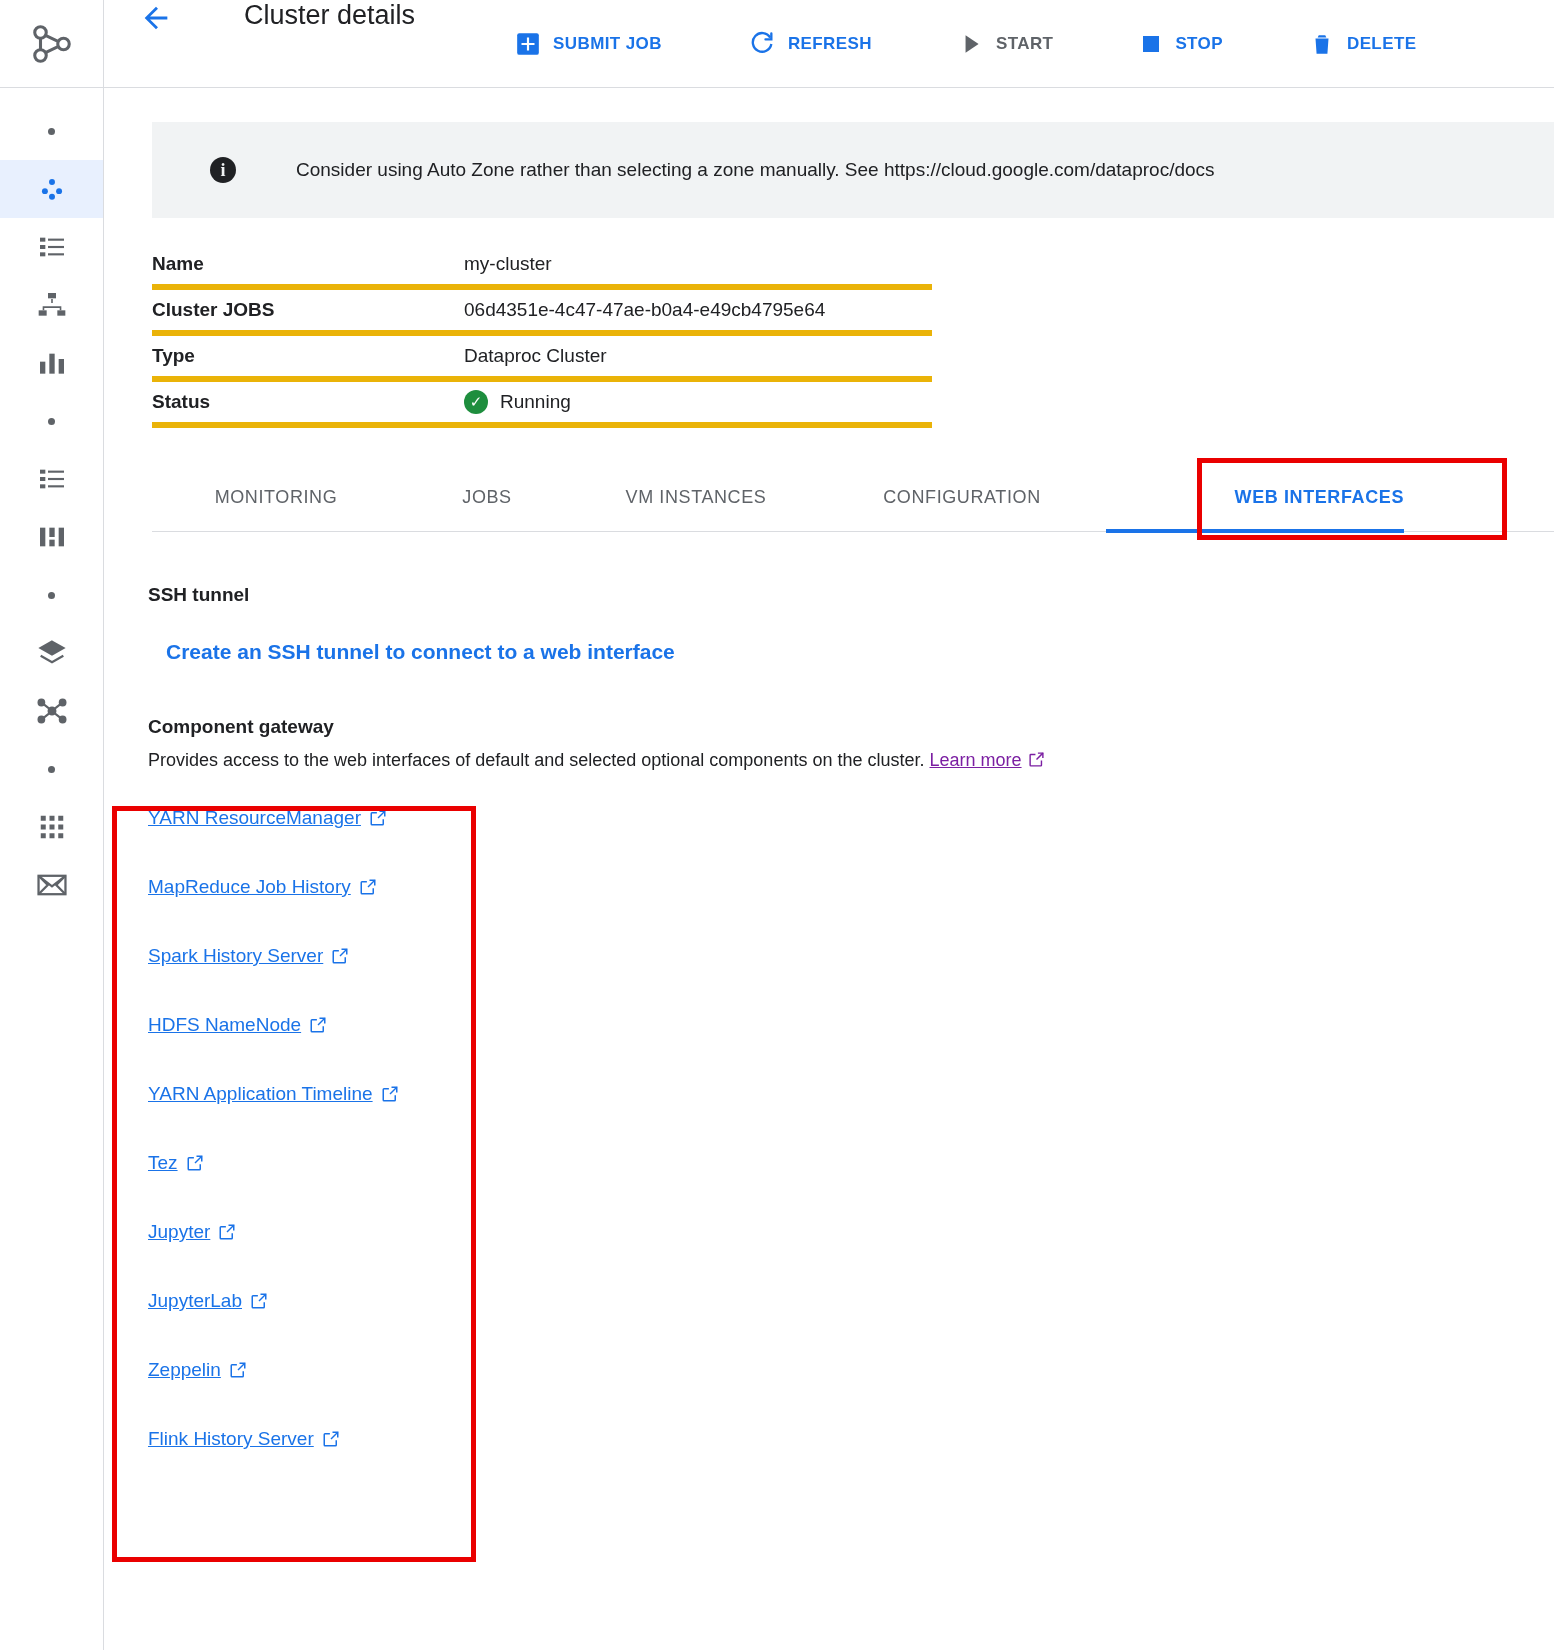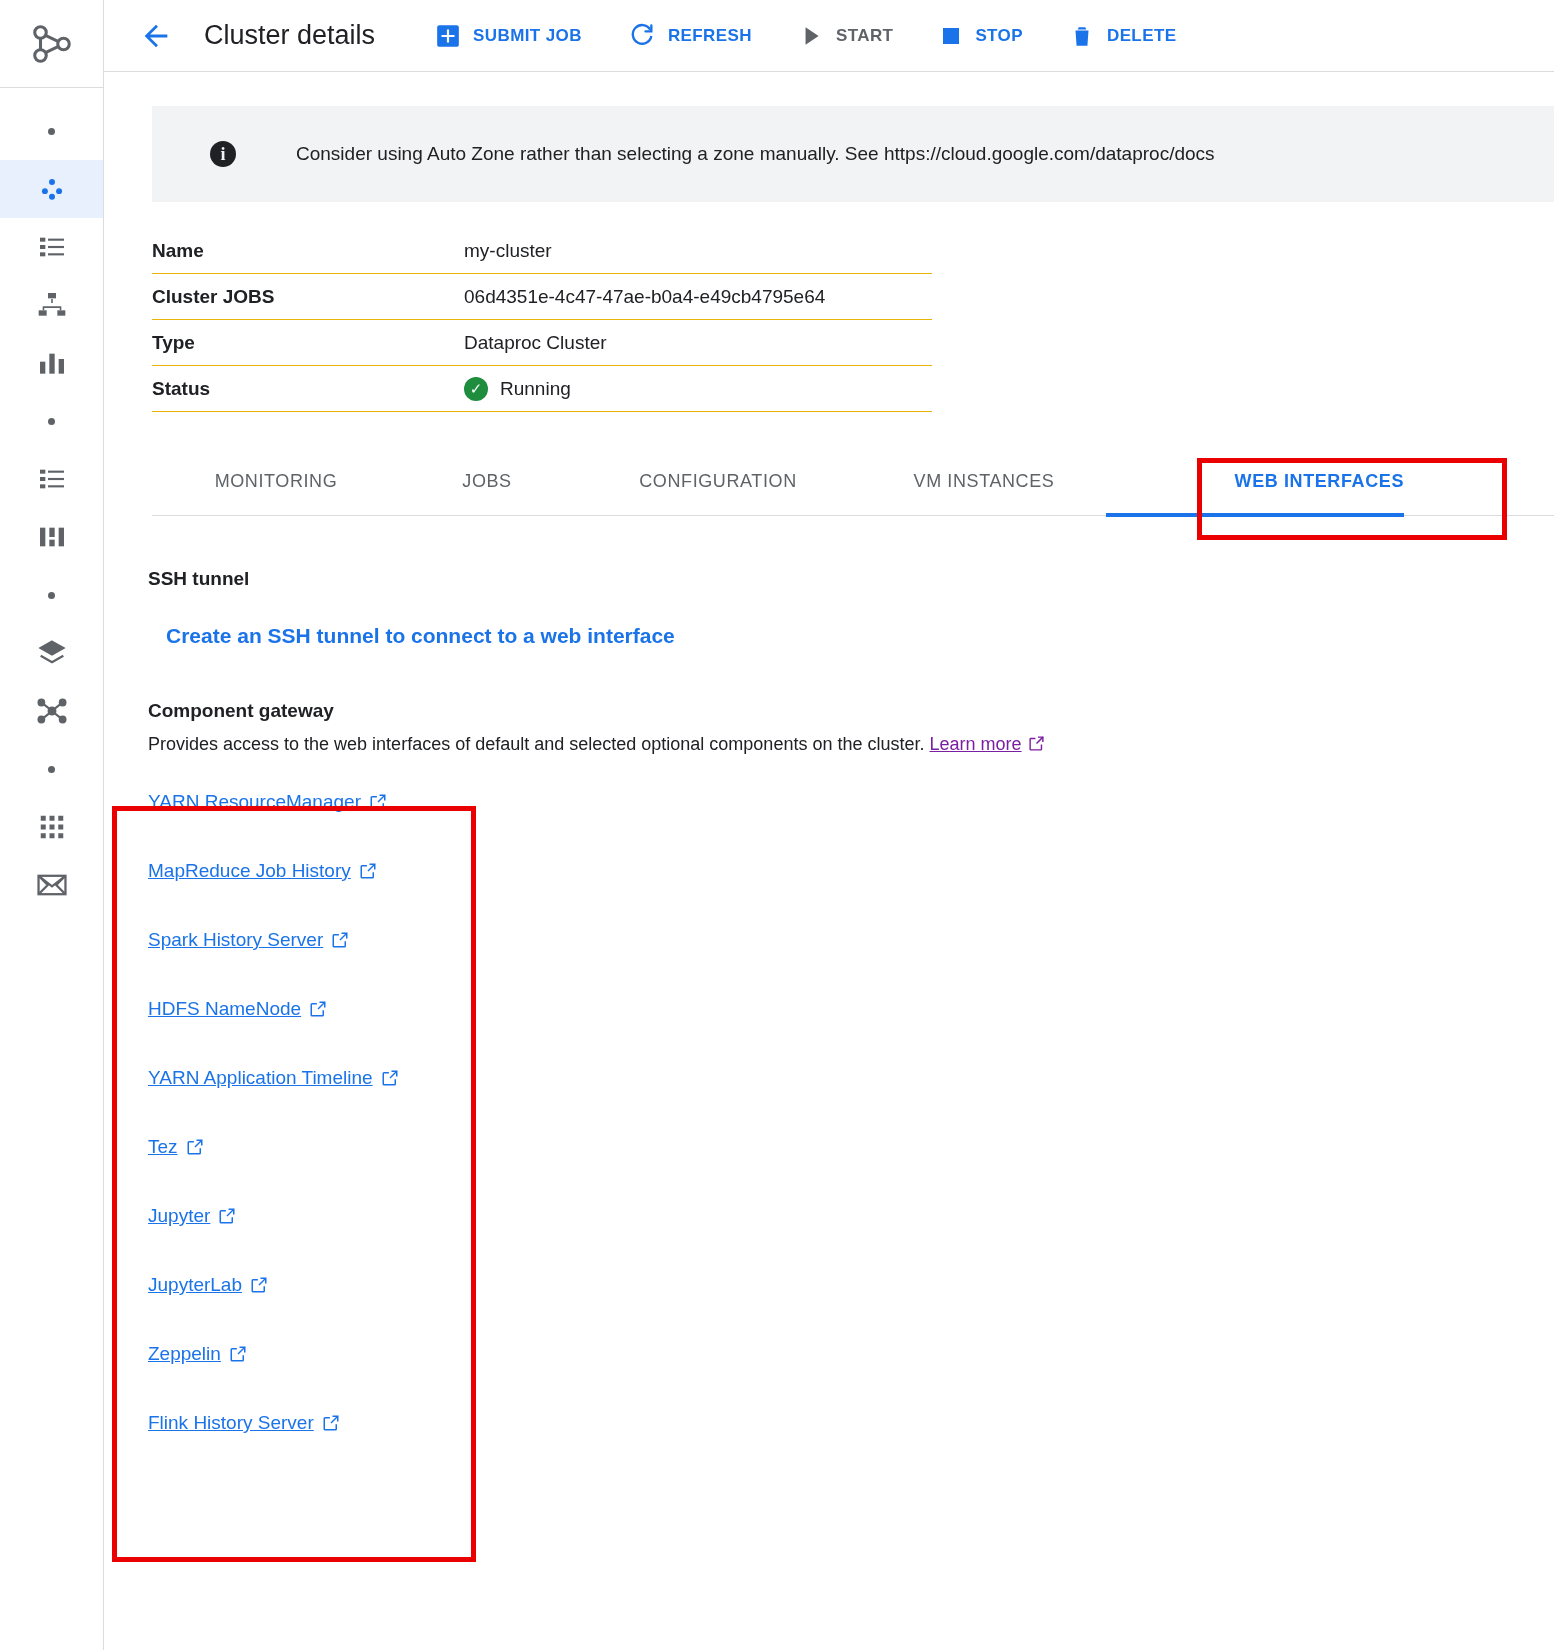--- a/index.html
+++ b/index.html
@@ -35,26 +35,27 @@
   .rail-item.selected { background: #e8f0fe; }
   .rail-item.selected::after {
     content: ""; position: absolute; left: 0; top: 0; bottom: 0; width: 0px;
   }
   .dot { width: 7px; height: 7px; border-radius: 50%; background: #5f6368; }
 
   
   .main { flex: 1 1 auto; position: relative; min-width: 0; }
 
   .topbar {
-    height: 72px;
-    display: flex; align-items: center;
+    height: 88px;
+    display: flex; 
     border-bottom: 1px solid #dadce0;
     padding-left: 34px;
     white-space: nowrap;
     overflow: hidden;
+    gap: 40px;
   }
   .back-arrow {
     width: 36px; height: 36px;
     display: flex; align-items: center; justify-content: center;
     color: #1a73e8;
     cursor: pointer;
     flex: 0 0 auto;
   }
   .page-title {
     font-size: 27px;
@@ -97,21 +98,21 @@
     font-family: "Liberation Serif", serif;
     margin-right: 60px;
     flex: 0 0 auto;
   }
 
   
   .details { margin: 26px 0 0 48px; width: 780px; }
   .drow {
     display: flex; align-items: center;
     height: 46px;
-    border-bottom: 1px solid #eab308;
+    border-bottom: 6px solid #eab308;
     font-size: 19px;
   }
   .drow .k { width: 312px; font-weight: bold; color: #202124; }
   .drow .v { color: #202124; display: flex; align-items: center; gap: 12px; text-align: center; }
   .check {
     width: 24px; height: 24px; border-radius: 50%;
     background: #1e8e3e; color: #fff;
     font-size: 15px; display: flex; align-items: center; justify-content: center;
   }
 
@@ -404,25 +405,25 @@
       </div>
     </div>
 
     <div class="tabs">
       <div class="tab" style="width:248px;justify-content:center">
         <span>MONITORING</span>
       </div>
       <div class="tab" style="width:174px;justify-content:center">
         <span>JOBS</span>
       </div>
+      <div class="tab" style="width:244px;justify-content:center">
+        <span>VM INSTANCES</span>
+      </div>
       <div class="tab" style="width:288px;justify-content:center">
         <span>CONFIGURATION</span>
-      </div>
-      <div class="tab" style="width:244px;justify-content:center">
-        <span>VM INSTANCES</span>
       </div>
       <div class="tab active" style="width:298px;justify-content:flex-end">
         <span>WEB INTERFACES</span>
       </div>
     </div>
 
     <div class="section">
       <div class="sec-title">SSH tunnel</div>
       <div class="ssh-link">Create an SSH tunnel to connect to a web interface</div>
     </div>

